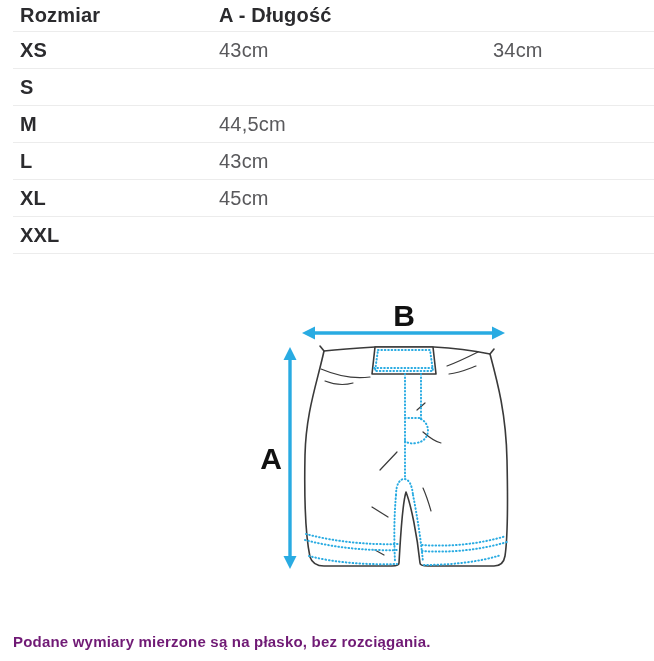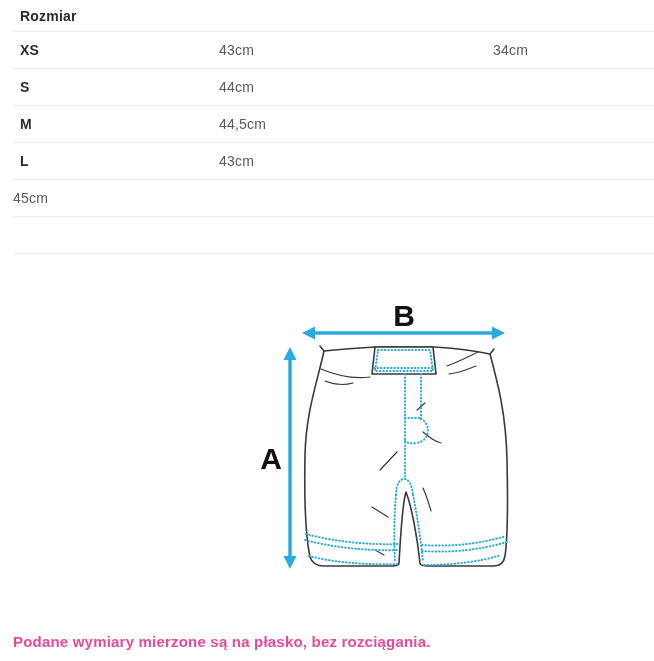--- a/index.html
+++ b/index.html
@@ -10,69 +10,71 @@
   }
 
   
   .size-table{position:absolute;top:0;left:0;width:654px;}
   .t-row{
     display:grid;grid-template-columns:206px 274px auto;
     margin-left:13px;height:36px;align-items:center;
     border-bottom:1px solid #ececec;
   }
   .t-row.header{height:31px;}
-  .cell{font-size:14px;color:#59595c;font-weight:400;letter-spacing:.2px;}
+  .cell{font-size:20px;color:#59595c;font-weight:400;letter-spacing:.2px;}
   .cell.size, .header .cell{font-weight:700;color:#2b2b2e;}
   .cell.size{padding-left:7px;}
   .header .cell.size{padding-left:7px;}
 
   
   .diagram-svg{position:absolute;left:0;top:0;width:654px;height:661px;}
   .dim-label{
     position:absolute;font-weight:800;color:#111;font-size:30px;line-height:1;
     text-align:center;
   }
   .dim-label.b{left:387px;top:301px;width:34px;}
   .dim-label.a{left:256px;top:444px;width:30px;}
 
   
   .note{
     position:absolute;left:13px;top:633px;width:620px;
-    font-size:15px;font-weight:700;color:#ec4899;letter-spacing:.2px;
+    font-size:15px;font-weight:700;color:#701a75;letter-spacing:.2px;
   }
 </style>
 </head>
 <body>
 
 <div class="size-table">
   <div class="t-row header">
     <div class="cell size">Rozmiar</div>
+    <div class="cell">A - Długość</div>
   </div>
 
   <div class="t-row">
     <div class="cell size">XS</div>
     <div class="cell">43cm</div>
     <div class="cell">34cm</div>
   </div>
   <div class="t-row">
     <div class="cell size">S</div>
-    <div class="cell">44cm</div>
   </div>
   <div class="t-row">
     <div class="cell size">M</div>
     <div class="cell">44,5cm</div>
   </div>
   <div class="t-row">
     <div class="cell size">L</div>
     <div class="cell">43cm</div>
   </div>
   <div class="t-row">
+    <div class="cell size">XL</div>
     <div class="cell">45cm</div>
   </div>
   <div class="t-row">
+    <div class="cell size">XXL</div>
   </div>
 </div>
 
 <svg class="diagram-svg" viewBox="0 0 654 661">
 
   <g fill="#ffffff" stroke="#3a3a3a" stroke-width="1.6" stroke-linecap="round" stroke-linejoin="round">
     <path d="M 324,351
              C 317,383 306,412 305,455
              C 304,505 306,538 310,557
              C 312,563 317,566 324,566

